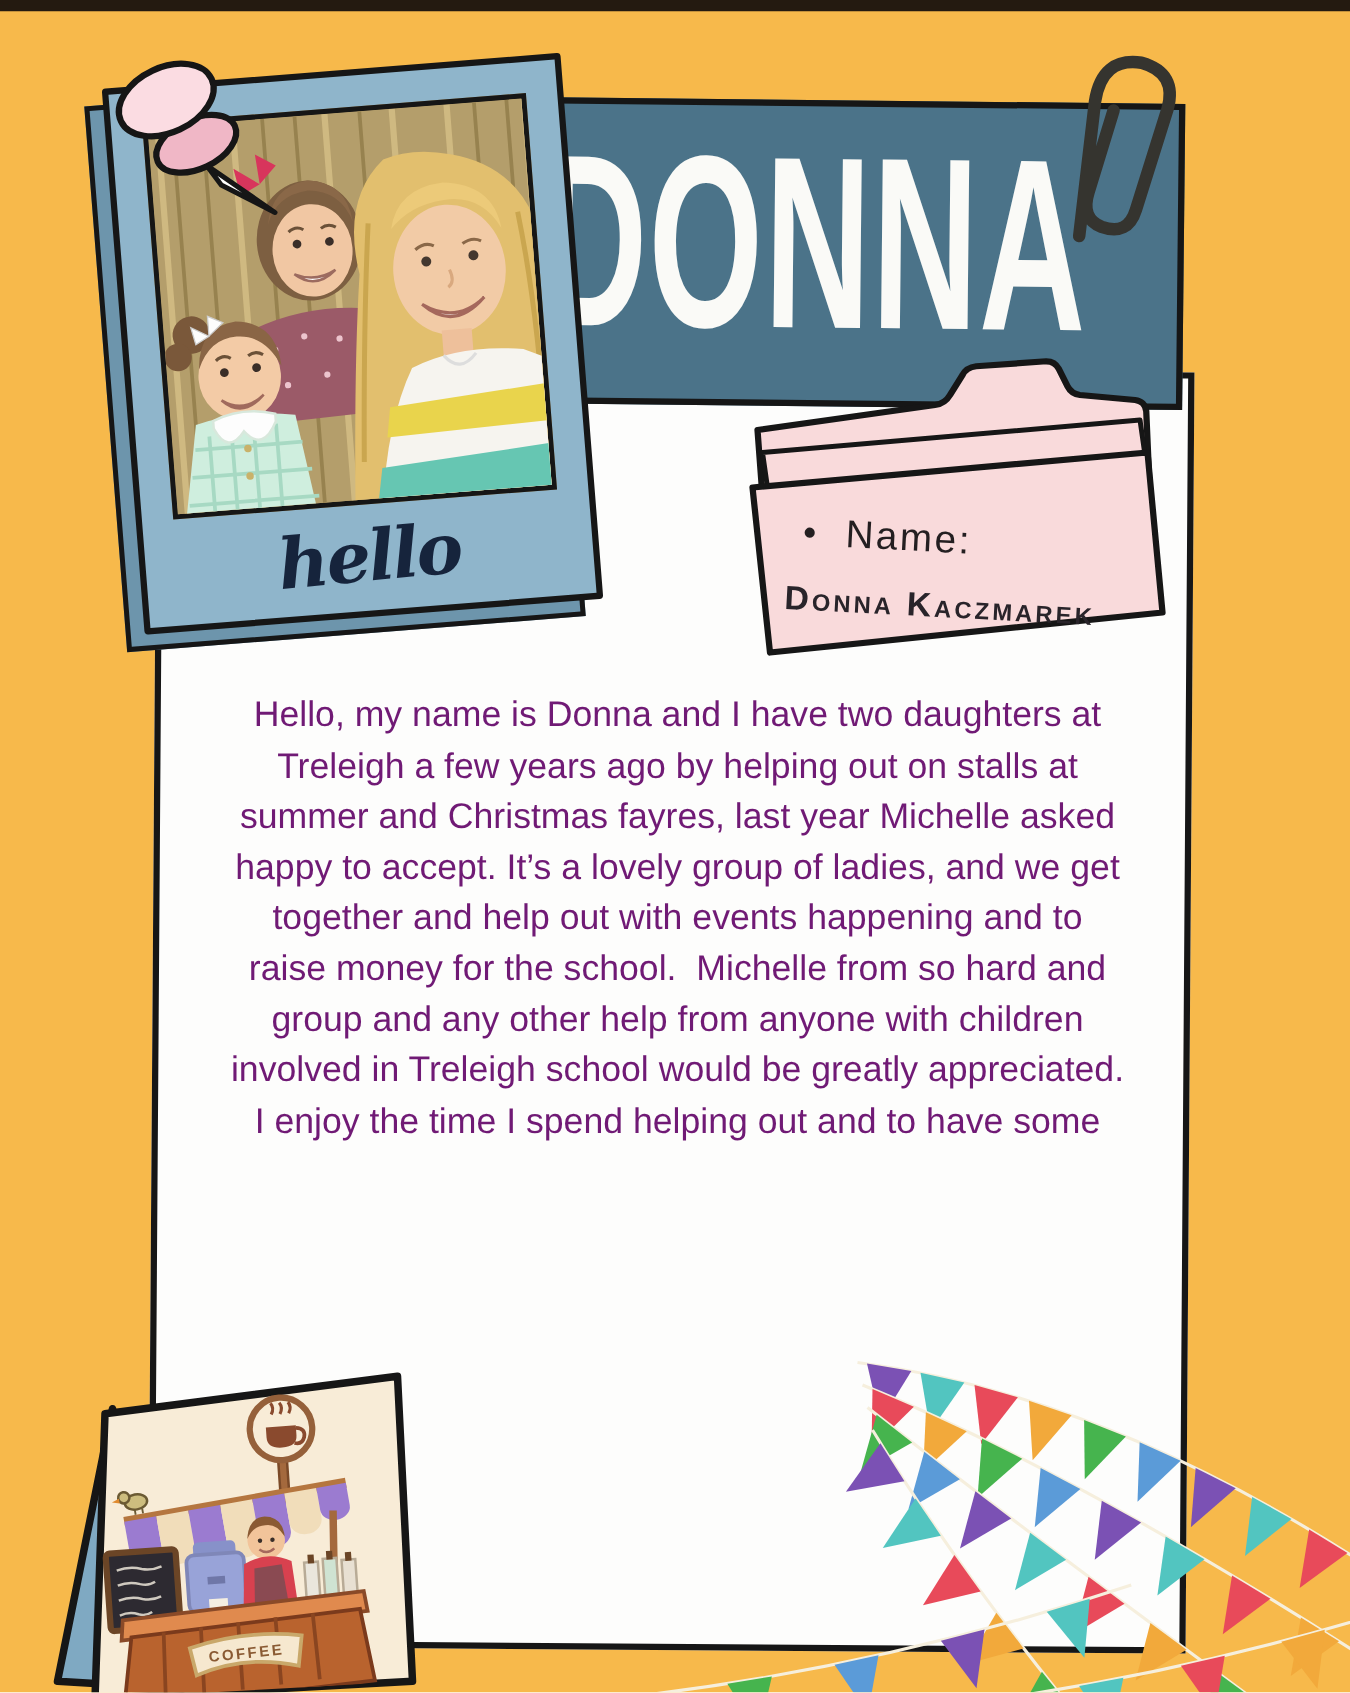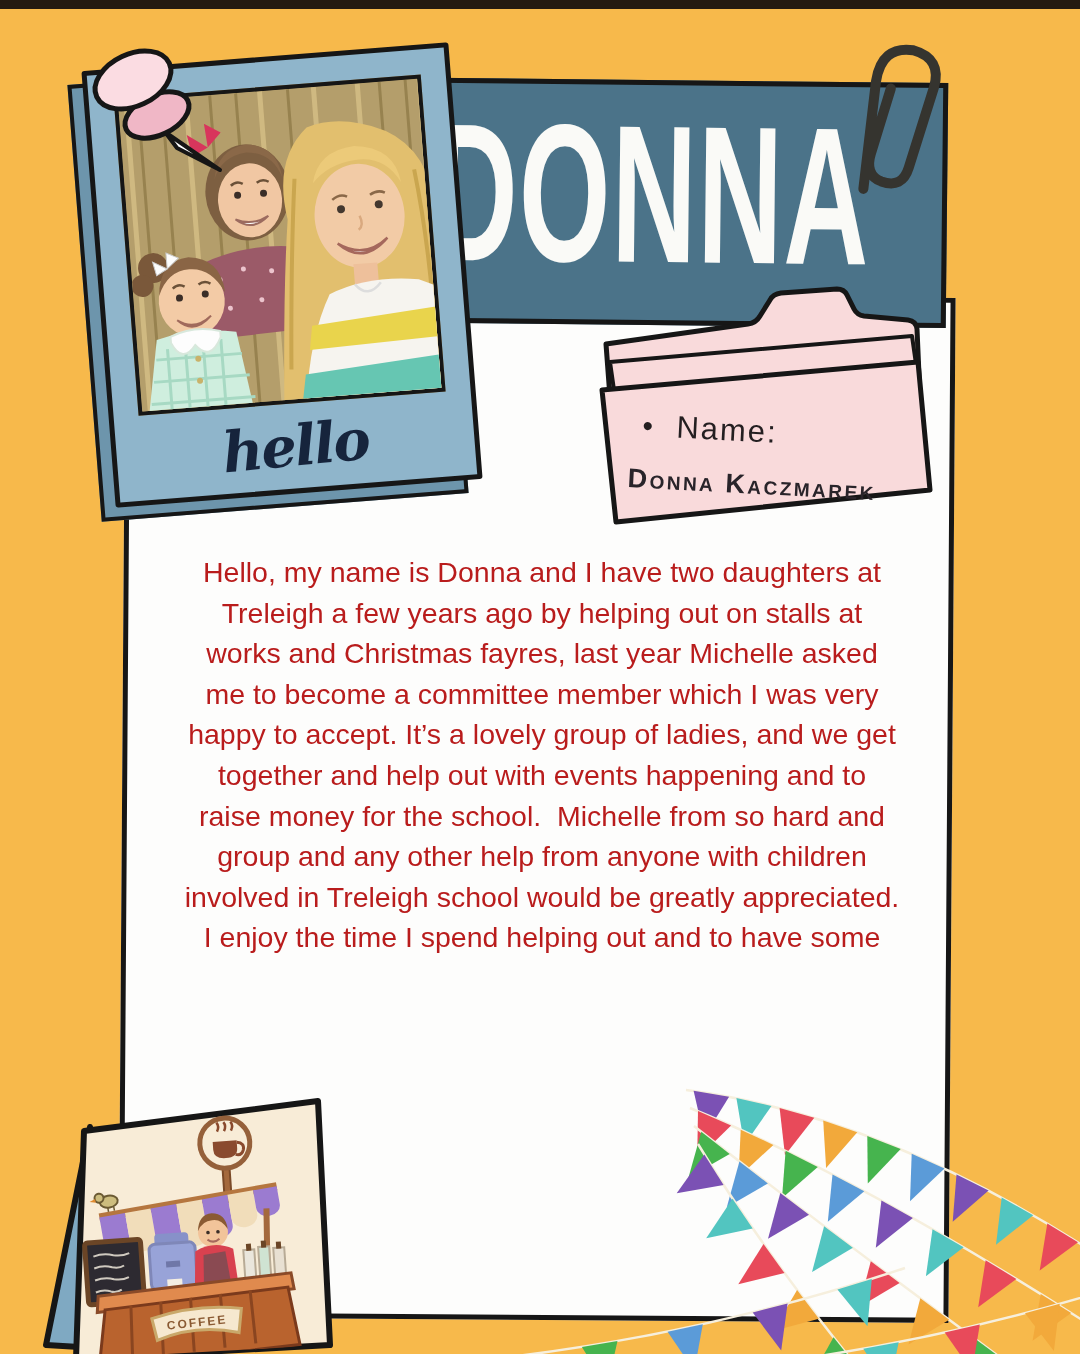--- a/index.html
+++ b/index.html
@@ -27,21 +27,21 @@
           border:4px solid var(--ink);transform:rotate(-4.5deg);z-index:38}
   .polaroid{position:absolute;left:98px;top:56px;width:368px;height:438px;background:var(--pol);
           border:5px solid var(--ink);border-radius:3px;transform:rotate(-4.5deg);z-index:40}
   .photo{margin:25px 25px 0;width:308px;height:318px;border:4px solid var(--ink);overflow:hidden;background:#B49E6B}
   .greeting{height:84px;display:flex;align-items:center;justify-content:center;
           font-family:"DejaVu Serif",serif;font-style:italic;font-weight:bold;font-size:56px;
           color:#16243C;letter-spacing:-2px;transform:rotate(-1deg)}
 
   
   .bio{position:absolute;left:132px;top:552px;width:820px;z-index:15;text-align:center;
-       color:#b91c1c;font-size:28.5px;line-height:40.6px}
+       color:#701a75;font-size:28.5px;line-height:40.6px}
   .bio .bio-line{white-space:pre}
 
   svg text{font-family:"Liberation Sans",sans-serif}
   .pin-svg{position:absolute;left:45px;top:20px;z-index:50}
   .clip-svg{position:absolute;left:845px;top:28px;z-index:25}
   .folder-svg{position:absolute;left:590px;top:278px;z-index:30}
   .coffee-svg{position:absolute;left:26px;top:1083px;z-index:45}
   .bunting-svg{position:absolute;left:0;top:0;z-index:60;pointer-events:none}
 </style>
 </head>
@@ -150,22 +150,21 @@
     <g transform="rotate(3 170 160)">
       <text x="52" y="164" font-family="Liberation Mono, monospace" font-size="30" letter-spacing="1.5" fill="#241F21">•</text>
       <text x="86" y="164" font-family="Liberation Mono, monospace" font-size="31" letter-spacing="2" fill="#241F21">Name:</text>
       <text x="40" y="216" font-size="27" font-weight="bold" letter-spacing="2.5" fill="#29242A" style="font-variant:small-caps">Donna Kaczmarek</text>
     </g>
   </svg>
 
   <div class="bio">
     <div class="bio-line">Hello, my name is Donna and I have two daughters at</div>
     <div class="bio-line">Treleigh a few years ago by helping out on stalls at</div>
-    <div class="bio-line">works and Christmas fayres, last year Michelle asked</div>
-    <div class="bio-line">me to become a committee member which I was very</div>
+    <div class="bio-line">summer and Christmas fayres, last year Michelle asked</div>
     <div class="bio-line">happy to accept. It’s a lovely group of ladies, and we get</div>
     <div class="bio-line">together and help out with events happening and to</div>
     <div class="bio-line">raise money for the school.  Michelle from so hard and</div>
     <div class="bio-line">group and any other help from anyone with children</div>
     <div class="bio-line">involved in Treleigh school would be greatly appreciated.</div>
     <div class="bio-line">I enjoy the time I spend helping out and to have some</div>
   </div>
 
   <svg class="coffee-svg" width="320" height="285" viewBox="0 0 320 285">
     <defs>

